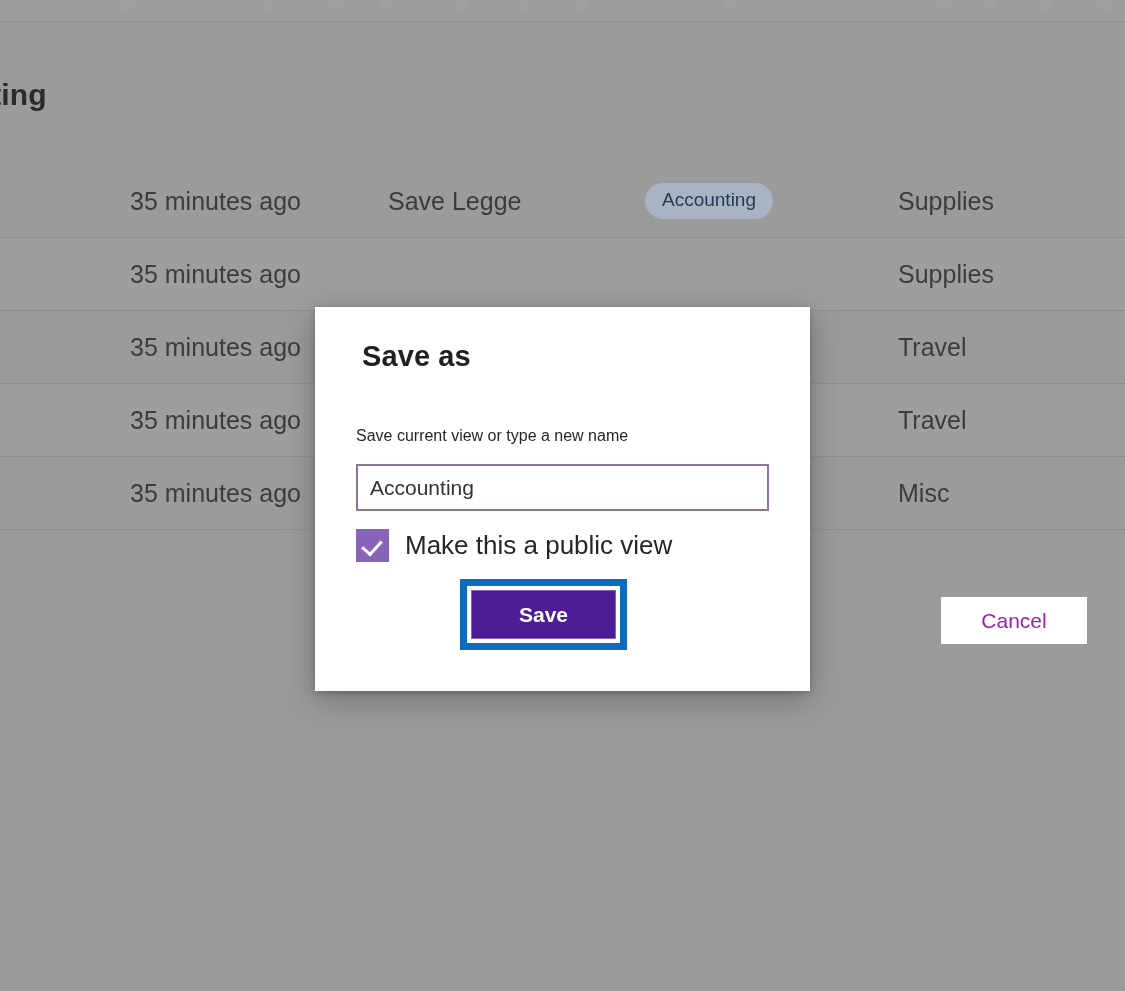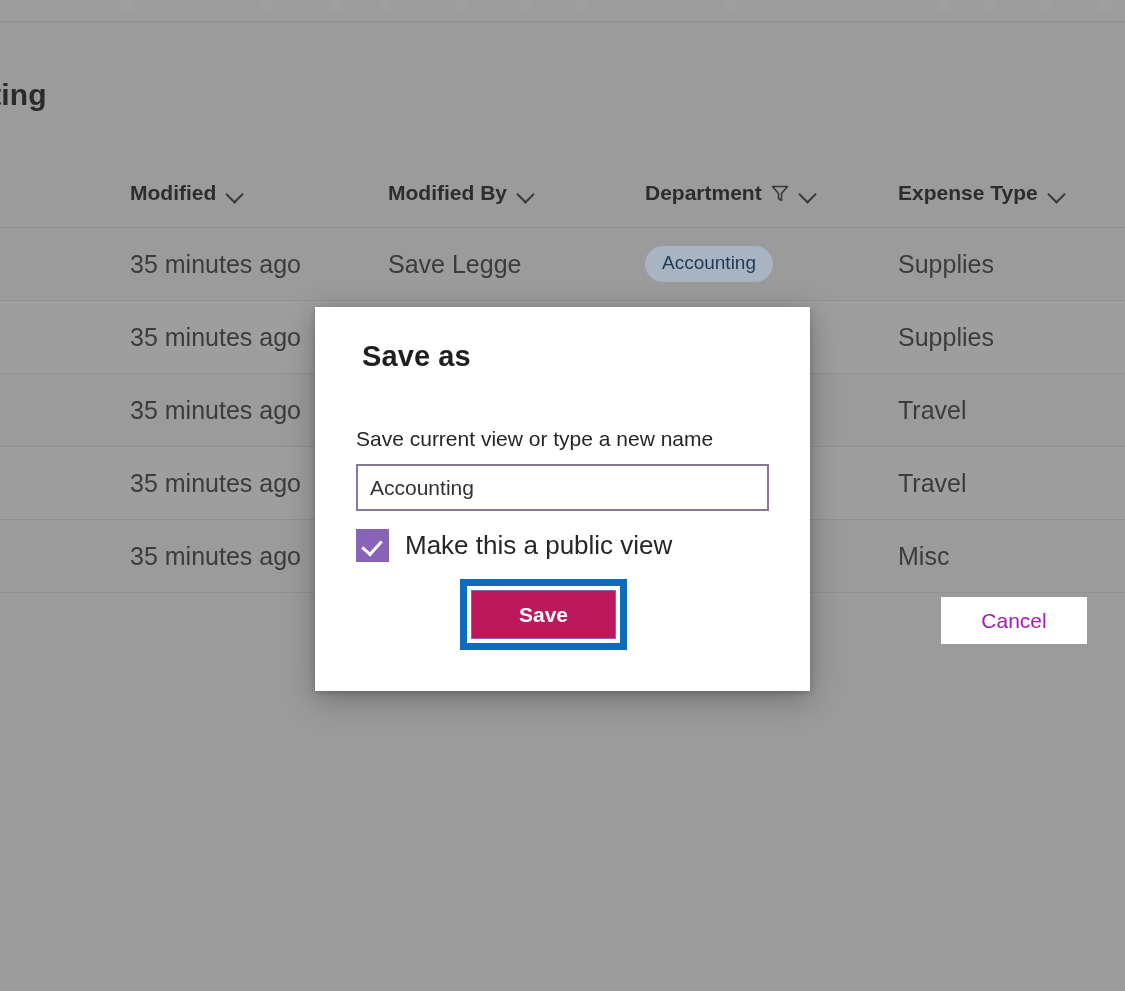--- a/index.html
+++ b/index.html
@@ -155,21 +155,21 @@
     font-size: 29px;
     font-weight: 600;
     color: #1f1f1f;
     letter-spacing: .1px;
   }
 
   .dlg-label {
     position: absolute;
     left: 41px;
     top: 120px;
-    font-size: 21px;
+    font-size: 16px;
     color: #262626;
   }
 
   .dlg-input {
     position: absolute;
     left: 41px;
     top: 157px;
     width: 413px;
     height: 47px;
     border: 2px solid #8b7699;
@@ -232,21 +232,21 @@
     font-size: 21px;
     font-weight: 600;
     height: 49px;
     min-width: 148px;
     cursor: pointer;
     border: 1px solid #9a9a9a;
     background: #ffffff;
     color: #a21caf;
   }
   .btn-primary {
-    background: #be185d;
+    background: #4c1d95;
     color: #ffffff;
     border: 1px solid #8764b8;
     min-width: 145px;
   }
 
   .btn-cancel {
     position: absolute;
     left: 625px;
     top: 289px;
     width: 144px;
@@ -272,47 +272,20 @@
       <div class="tb-ghost" style="left:938px;width:12px;"></div>
       <div class="tb-ghost" style="left:985px;width:10px;"></div>
       <div class="tb-ghost" style="left:1040px;width:12px;"></div>
       <div class="tb-ghost" style="left:1098px;width:14px;"></div>
     </div>
 
     <div class="page-title">ounting</div>
 
     <div class="grid">
 
-      <div class="grid-head">
-
-        <div class="col-head c-modified">
-          <span>Modified</span>
-          <span class="chev"></span>
-        </div>
-
-        <div class="col-head c-modifiedby">
-          <span>Modified By</span>
-          <span class="chev"></span>
-        </div>
-
-        <div class="col-head c-department">
-          <span>Department</span>
-          <span class="funnel">
-            <svg width="18" height="19" viewBox="0 0 18 19" aria-hidden="true">
-              <path d="M1.5 2.5 h15 l-6 7 v7 l-3 -2 v-5 z" fill="none" stroke="#3a3a3a" stroke-width="1.6" stroke-linejoin="round"></path>
-            </svg>
-          </span>
-          <span class="chev"></span>
-        </div>
-
-        <div class="col-head c-expense">
-          <span>Expense Type</span>
-          <span class="chev"></span>
-        </div>
-      </div>
 
       <div class="grid-row">
         <span class="cell c-modified">35 minutes ago</span>
         <span class="cell c-modifiedby">Save Legge</span>
         <span class="pill c-department">Accounting</span>
         <span class="cell c-expense">Supplies</span>
       </div>
 
       <div class="grid-row alt">
         <span class="cell c-modified">35 minutes ago</span>

